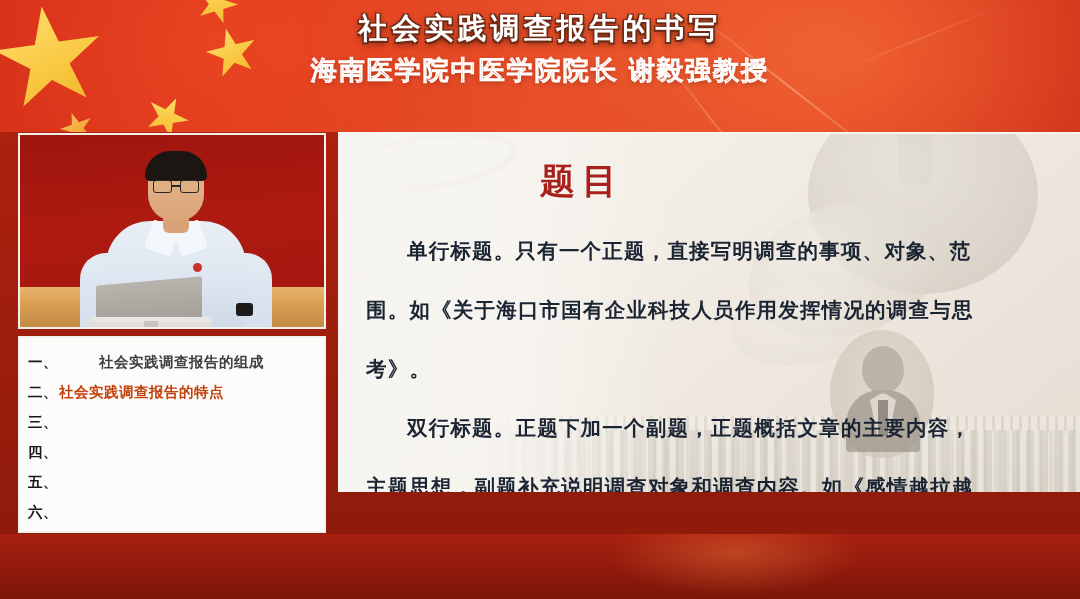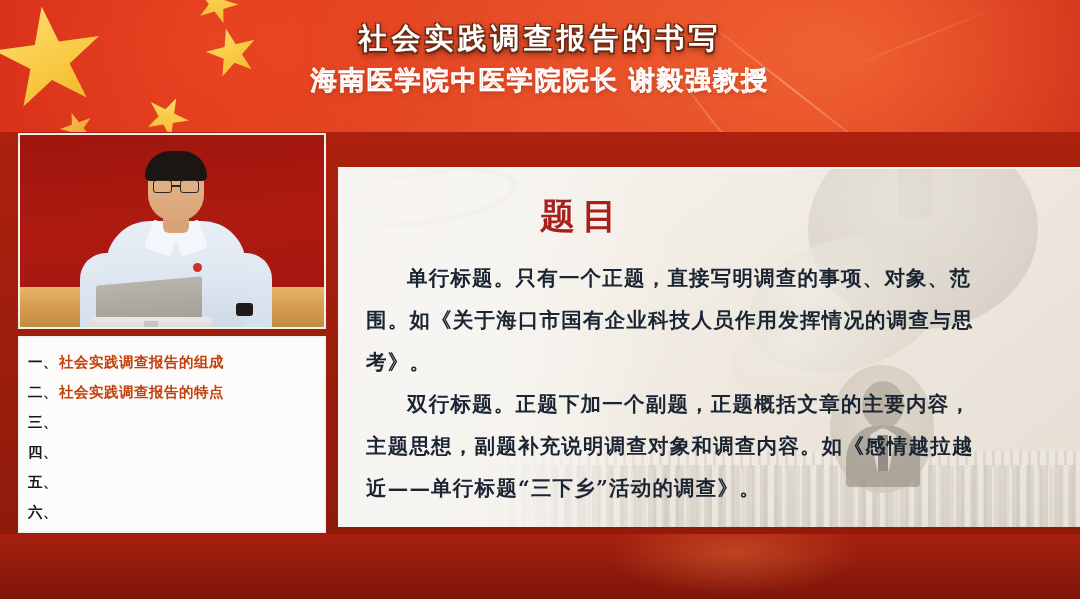--- a/index.html
+++ b/index.html
@@ -17,21 +17,21 @@
               linear-gradient(100deg,#d8311a 0%,#e0411f 28%,#e8502a 52%,#e04824 74%,#d2331a 100%); }
   .flare { position:absolute; background:linear-gradient(90deg,rgba(255,220,190,0) 0%,rgba(255,225,200,.55) 50%,rgba(255,220,190,0) 100%);
            height:2px; transform-origin:left center; pointer-events:none; }
   .f1 { left:690px; top:8px;  width:260px; transform:rotate(38deg); opacity:.7; }
   .f2 { left:650px; top:40px; width:200px; transform:rotate(52deg); opacity:.45; }
   .f3 { left:840px; top:70px; width:180px; transform:rotate(-22deg); opacity:.3; }
   .star { position:absolute; background:linear-gradient(160deg,#ffe070 0%,#f8c740 60%,#eeb327 100%);
           clip-path:polygon(50% 0%,61% 35%,98% 35%,68% 57%,79% 91%,50% 70%,21% 91%,32% 57%,2% 35%,39% 35%); }
 
   
-  #title-block { position:absolute; left:0; top:16px; width:1080px; text-align:center; z-index:6; }
+  #title-block { position:absolute; left:0; top:6px; width:1080px; text-align:center; z-index:6; }
   #main-title { font-size:29px; font-weight:bold; color:#ffffff; letter-spacing:4px;
                 line-height:44px; font-family:"DejaVu Serif", serif;
                 text-shadow:
                   -1.5px -1.5px 0 #6d2b14, 1.5px -1.5px 0 #6d2b14,
                   -1.5px 1.5px 0 #6d2b14,  1.5px 1.5px 0 #6d2b14,
                   0 3px 6px rgba(70,20,8,.85); }
   #sub-title { font-size:26px; font-weight:normal; letter-spacing:2px; line-height:40px;
                font-family:"DejaVu Serif", serif;
                color:#f4633a;
                -webkit-text-stroke:1.6px #ffffff;
@@ -72,27 +72,27 @@
                  background:linear-gradient(180deg,#eceae7 0%,#d5d2cf 100%); border-radius:2px; }
   #laptop-dot { position:absolute; left:124px; top:186px; width:14px; height:7px; background:#c9c6c2; }
 
   
   #outline-panel { position:absolute; left:18px; top:336px; width:308px; height:197px;
                    background:#fdfcfa; border:2px solid #f4f2ee; padding:9px 4px 4px 8px; }
   .outline-item { display:flex; align-items:baseline; font-family:"DejaVu Serif", serif;
                   font-size:14.5px; line-height:30px; white-space:nowrap;
                   color:#17181c; letter-spacing:.5px; font-weight:bold; }
   .outline-item .num { color:#17181c; margin-right:1px; }
-  .outline-item.active .txt { color:#c2410c; }
+  .outline-item.active .txt { color:#404040;margin-left:40px; }
   .outline-item .txt { color:#c2410c; }
 
   
   #slide { position:absolute; left:338px; top:132px; width:742px; height:360px;
            overflow:hidden; background:#f2 efe9; background-color:#f3f0ea;
-           border-top:2px solid #f6f4f0;margin-top:35px; }
+           border-top:2px solid #f6f4f0; }
   #slide-bg { position:absolute; inset:0;
               background:linear-gradient(140deg,#f6f3ee 0%,#efe9e0 38%,#e6ded3 68%,#ddd4c8 100%); }
   .ph { position:absolute; border-radius:50%; }
   
   #pw-body { left:470px; top:-40px; width:230px; height:200px;
              background:radial-gradient(ellipse at 40% 35%, #dcd6cd 0%, #c9c1b5 55%, #b7ad9f 100%);
              opacity:.75; border-radius:50%; }
   #pw-stem { left:560px; top:-60px; width:34px; height:110px; background:#c3baad; opacity:.7; border-radius:8px; }
   #pw-lid  { left:408px; top:70px; width:200px; height:130px;
              background:radial-gradient(ellipse at 35% 30%, #ece7df 0%, #d7d0c4 60%, #c2b9ab 100%);
@@ -126,21 +126,21 @@
   #slide-left-fade { position:absolute; left:0; top:0; width:330px; height:402px;
                      background:linear-gradient(90deg, rgba(247,245,241,.96) 0%, rgba(247,245,241,.86) 55%, rgba(247,245,241,0) 100%); }
   #slide-wash { position:absolute; inset:0; background:rgba(248,246,241,.32); }
 
   #slide-content { position:absolute; inset:0; z-index:4; }
   #slide-heading { position:absolute; left:202px; top:24px; font-family:"DejaVu Serif", serif;
                    font-size:35px; font-weight:bold; letter-spacing:7px; color:#a8201c;
                    text-shadow:1px 1px 0 rgba(255,255,255,.6); }
   #slide-body { position:absolute; left:28px; top:88px; width:608px;
                 font-family:"DejaVu Serif", serif; font-size:20.5px; font-weight:bold;
-                line-height:42px; color:#1b2433; letter-spacing:1.2px; }
+                line-height:59px; color:#1b2433; letter-spacing:1.2px; }
   #slide-body p { text-indent:2em; margin:0; }
   #slide-footer-date { position:absolute; left:53px; top:381px; font-size:12px; color:#9a9389;
                        font-family:"Liberation Sans", sans-serif; }
   #slide-page-num { position:absolute; right:12px; top:381px; font-size:10px; color:#9a9389;
                     font-family:"Liberation Sans", sans-serif; }
 
   
   #bottom-bar { position:absolute; left:0; top:534px; width:1080px; height:65px;
                 background:
                   radial-gradient(ellipse 180px 60px at 68% 30%, rgba(255,140,70,.35) 0%, rgba(255,140,70,0) 70%),

